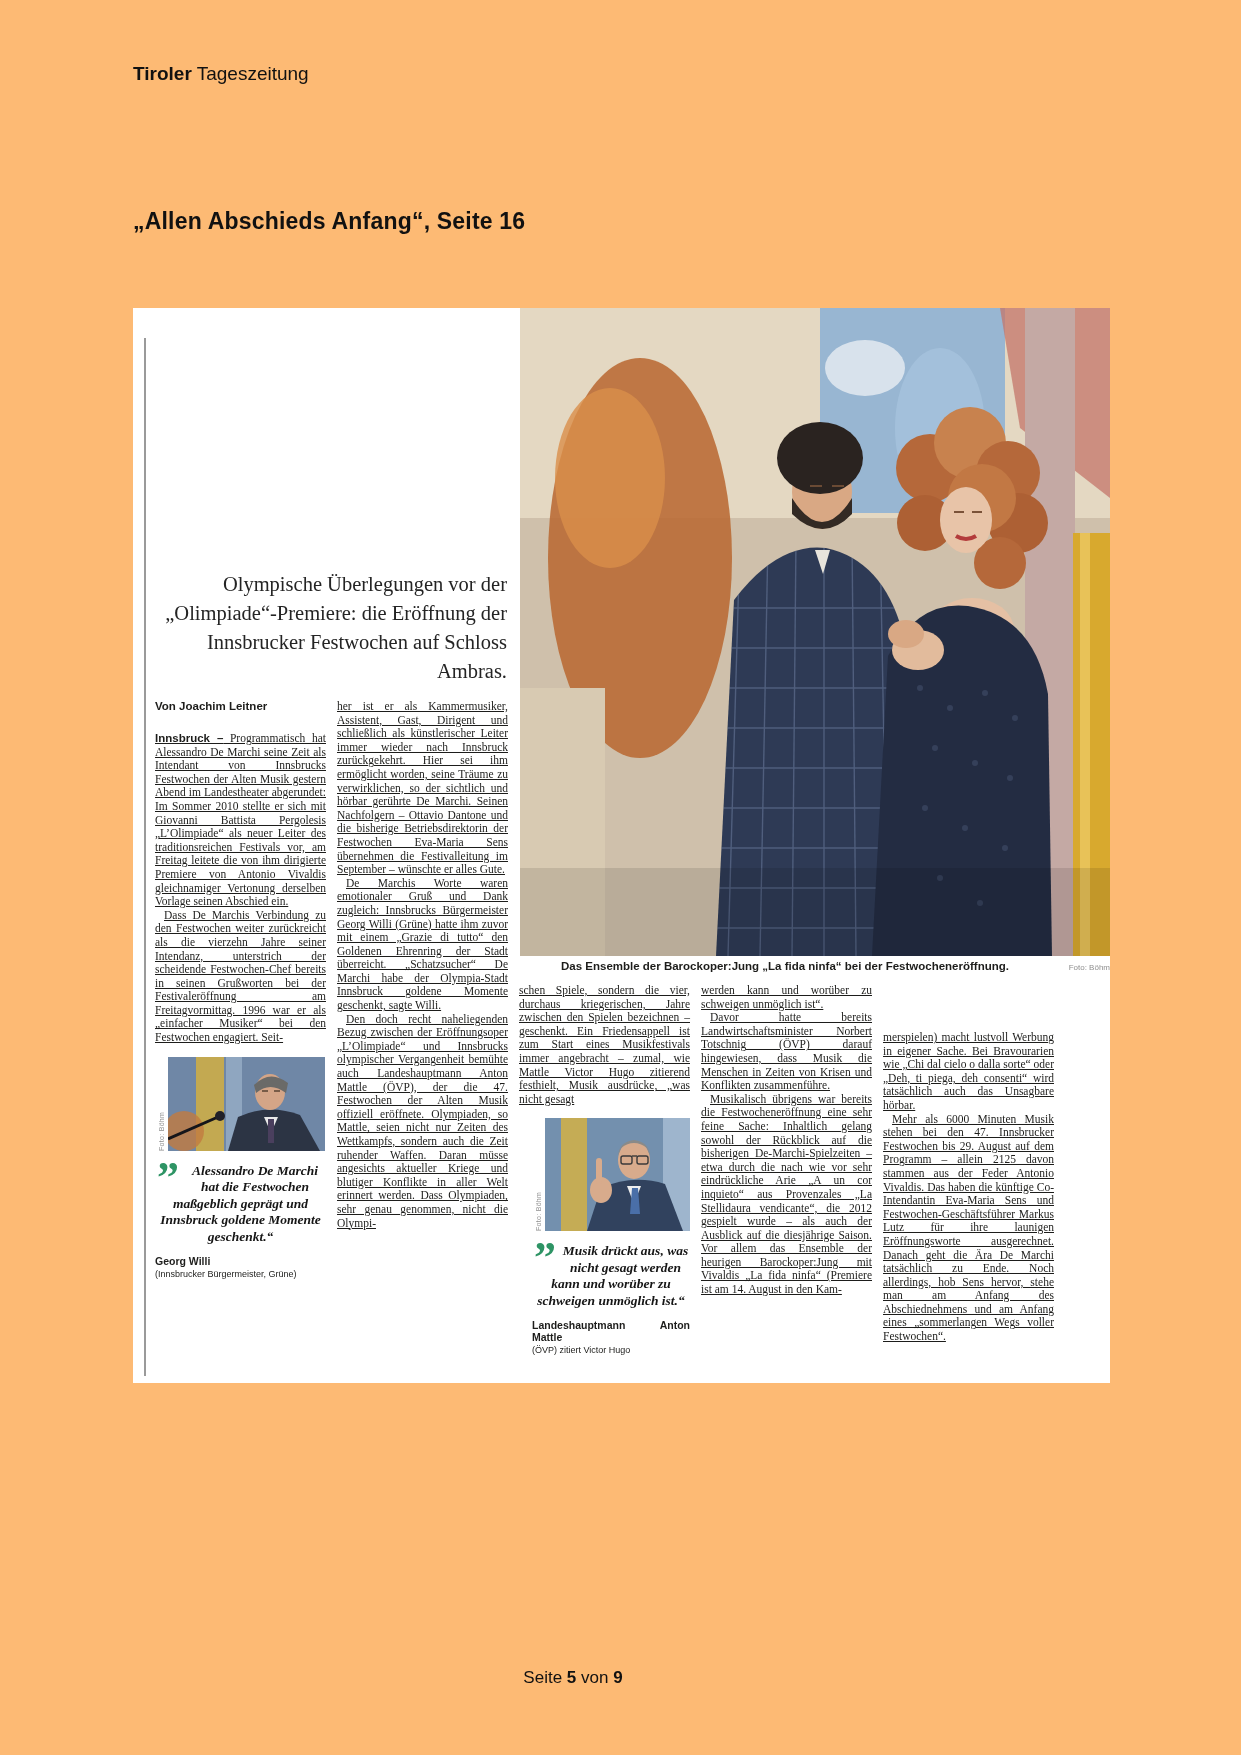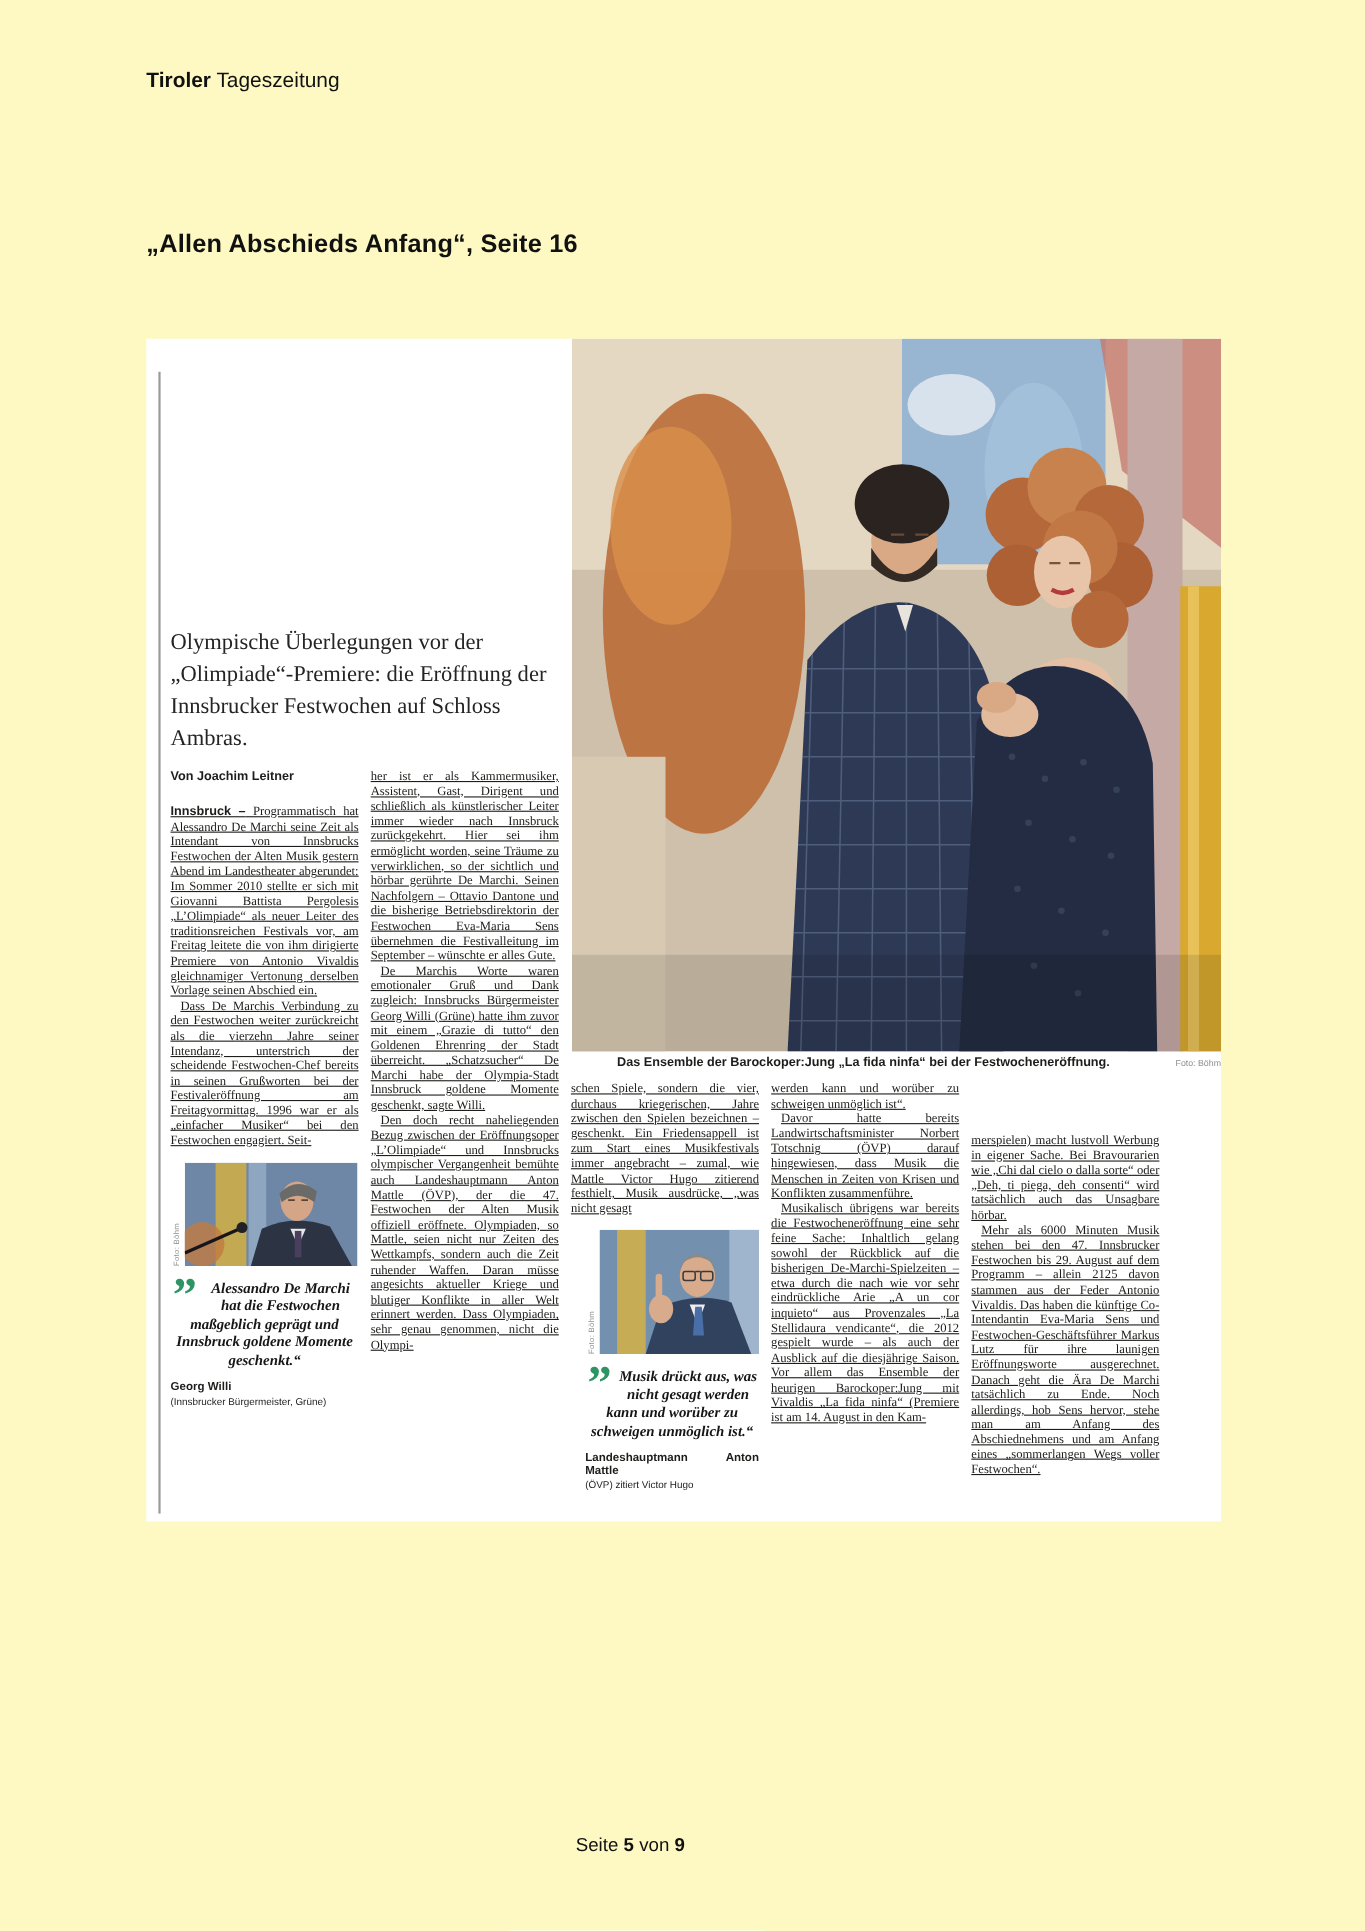--- a/index.html
+++ b/index.html
@@ -1,35 +1,35 @@
 <!DOCTYPE html>
 <html lang="de" style="--quote-accent: #2e9465; --credit: #8f8f8f;"><head>
 <meta charset="utf-8">
 <style>
   :root{ --quote-accent:#2e9465; --ink:#1d1d1b; --credit:#8f8f8f; }
   *{box-sizing:border-box; margin:0; padding:0;}
   body{background:#ffffff; width:1241px; height:1755px; position:relative;
        font-family:"Liberation Serif", serif; color:var(--ink);}
-  .canvas{position:absolute; inset:0; width:1241px; height:1755px; background:#fef9c3; overflow:hidden;}
+  .canvas{position:absolute; inset:0; width:1241px; height:1755px; background:#fdba74; overflow:hidden;}
 
   
   .masthead{position:absolute; left:133px; top:63px; font:19px "Liberation Sans", sans-serif; color:#111;}
   .masthead .mh-bold{font-weight:bold;}
   .page-headline{position:absolute; left:133px; top:208px; font:bold 23px "Liberation Sans", sans-serif; color:#111; letter-spacing:.2px;}
   .page-footer{position:absolute; left:0; top:1668px; width:1146px; text-align:center;
                font:17px "Liberation Sans", sans-serif; color:#111;}
   .page-footer b{font-weight:bold;}
 
   
   .article{position:absolute; left:133px; top:308px; width:977px; height:1075px; background:#fff;}
   .left-rule{position:absolute; left:11px; top:30px; width:2px; height:1038px; background:#9a9a9a;}
 
   .art-title{position:absolute; left:22px; top:34px; width:352px; text-align:center;
              font-weight:bold; font-size:45px; line-height:50px; color:#242424; letter-spacing:-.5px;}
-  .standfirst{position:absolute; left:22px; top:262px; width:352px; text-align:left;
+  .standfirst{position:absolute; left:22px; top:262px; width:352px; text-align:right;
               font-size:20.5px; line-height:29px; color:#242424;}
   .byline{position:absolute; left:22px; top:392px; font:bold 11.5px "Liberation Sans", sans-serif; color:#1d1d1b;}
 
   .col{position:absolute; width:171px; font-size:11.5px; line-height:13.6px; text-align:justify; hyphens:auto;}
   .col p{margin:0;text-decoration:underline;}
   .col p + p{text-indent:9px;}
   .col .lead{font:bold 11.5px "Liberation Sans", sans-serif;}
   .col1{left:22px;  top:424px;}
   .col2{left:204px; top:392px;}
   .col3{left:386px; top:676px;}

